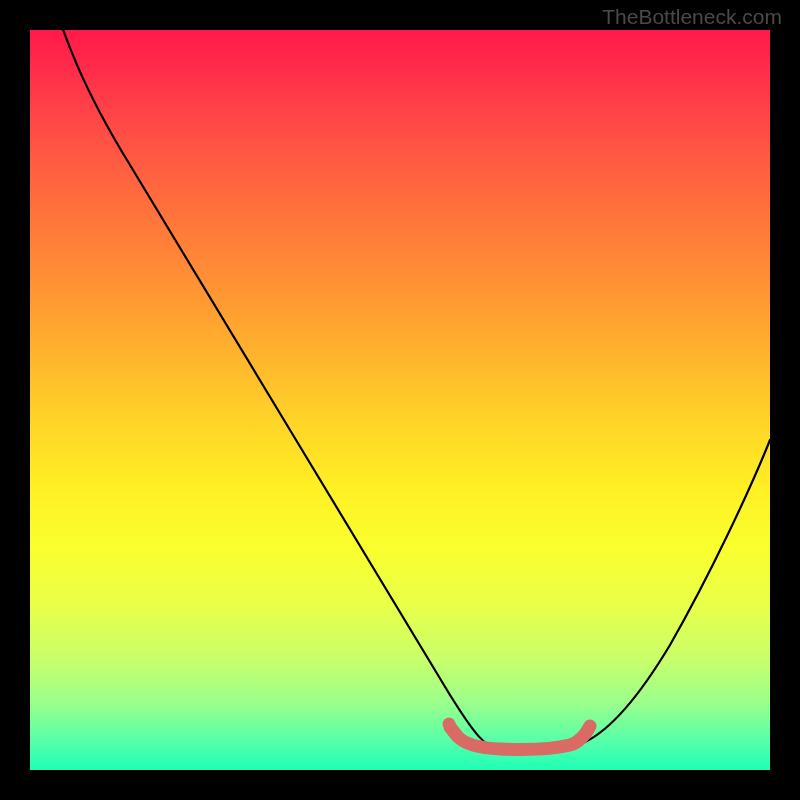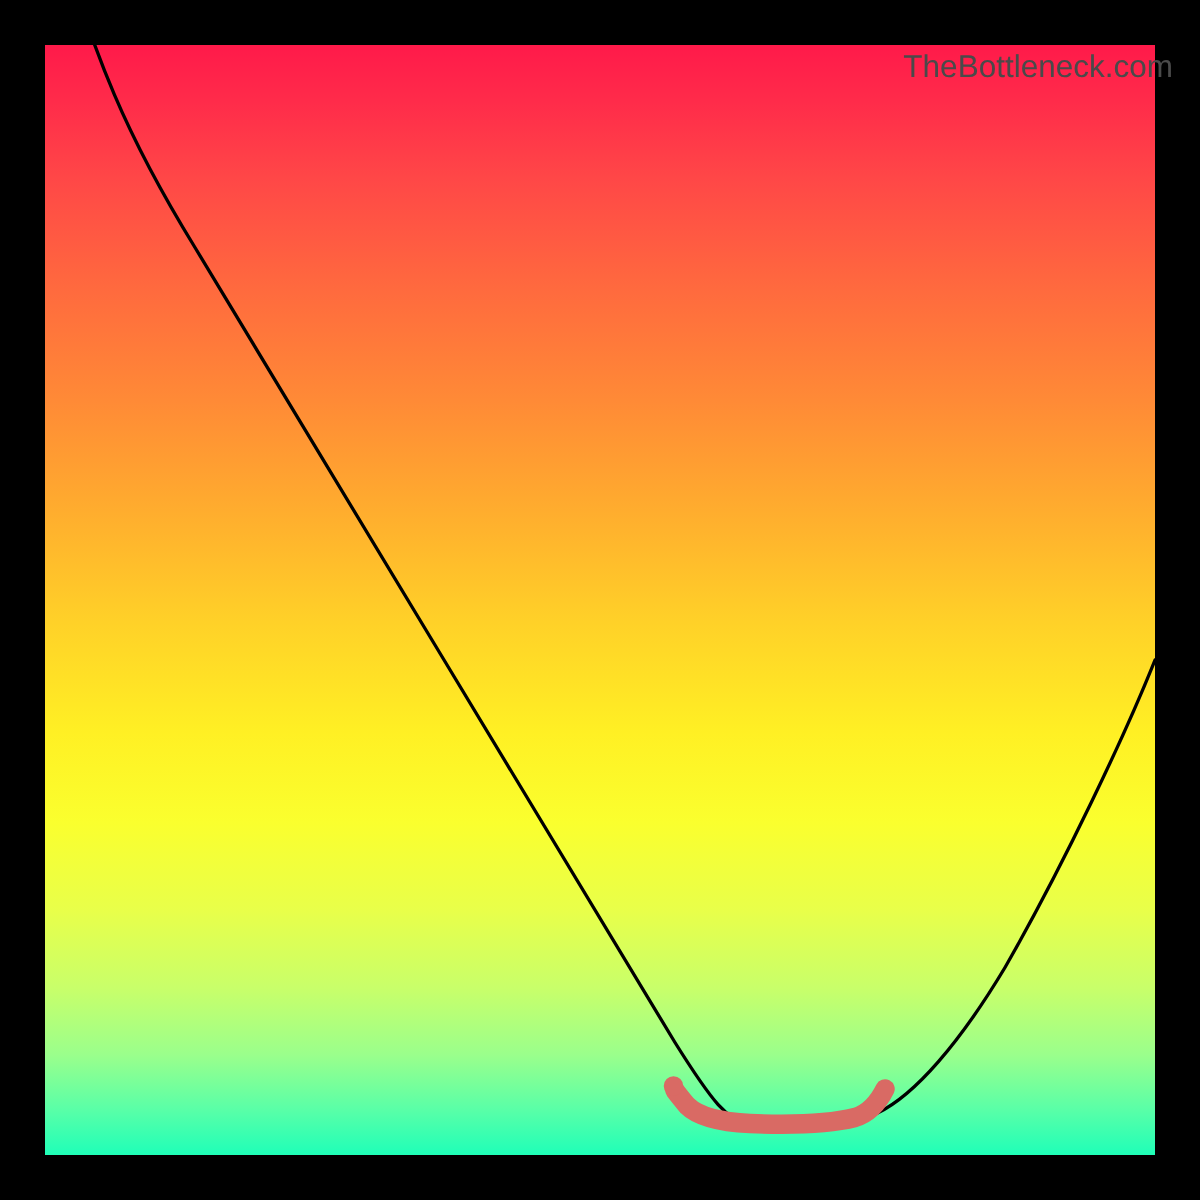--- a/index.html
+++ b/index.html
@@ -11,21 +11,20 @@
     font-family: Arial, sans-serif;
   }
   .watermark {
     position: absolute;
     top: 5px;
     right: 18px;
     color: #4a4a4a;
     font-size: 21px;
     font-weight: 500;
     z-index: 10;
-    margin-top: 28px;
   }
   .plot-area {
     position: absolute;
     left: 30px;
     top: 30px;
     width: 740px;
     height: 740px;
   }
   .gradient-bg {
     position: absolute;

